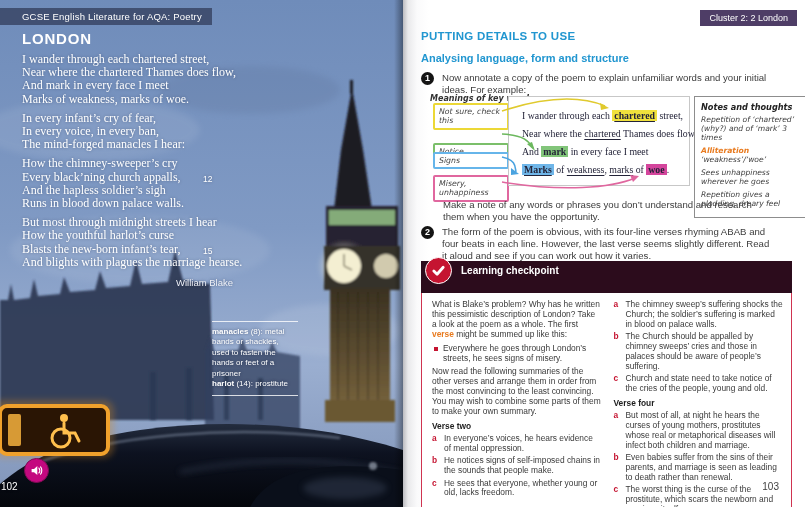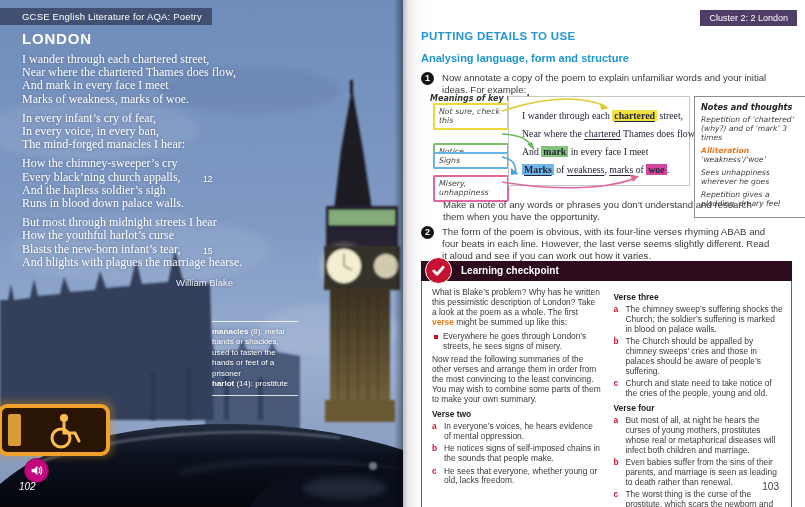--- a/index.html
+++ b/index.html
@@ -30,22 +30,22 @@
             border-bottom:1px solid rgba(255,255,255,.8);
             padding:5px 0 6px;color:#fff;font-size:8px;line-height:10.4px;
             text-shadow:0 0 3px rgba(10,20,50,.5);}
   .gloss-entry b{font-weight:bold;}
   .audio-bar{position:absolute;left:36px;top:461px;height:17px;line-height:17px;
              background:rgba(72,17,44,.92);color:#fff;font-size:9px;font-weight:bold;
              padding:0 10px 0 22px;cursor:pointer;}
   .audio-circle{position:absolute;left:24px;top:458px;width:23px;height:23px;
                 border-radius:50%;background:#c4087f;border:1px solid #7d0b52;
                 display:flex;align-items:center;justify-content:center;}
-  .page-num-left{position:absolute;left:19px;top:481px;color:#fff;font-size:10px;
-                 text-shadow:0 0 3px rgba(0,0,0,.6);font-style:italic;}
+  .page-num-left{position:absolute;left:1px;top:481px;color:#fff;font-size:10px;
+                 text-shadow:0 0 3px rgba(0,0,0,.6);}
 
   
   .page-right{position:absolute;left:403px;top:0;width:402px;height:507px;
               background:linear-gradient(90deg,#bcbcc0 0,#e9e9eb 5px,#fafafb 14px,#fff 26px);
               color:#3c3c3c;}
   .cluster-tab{position:absolute;right:8px;top:10px;background:#4e3d66;color:#fff;
                font-size:9px;padding:3px 9px;}
   .h1{position:absolute;left:18px;top:30px;color:#2196d0;font-weight:bold;
       font-size:11.5px;letter-spacing:.3px;}
   .h2{position:absolute;left:18px;top:52px;color:#2196d0;font-weight:bold;font-size:11px;}
@@ -76,21 +76,21 @@
              background:#fff;border:1px solid #8d8d8d;box-sizing:border-box;
              padding:5px 6px;font-family:"DejaVu Sans",sans-serif;font-style:italic;}
   .notes-title{font-size:8.2px;font-weight:bold;color:#222;margin:0 0 3px;}
   .notes-box p{font-size:7.6px;line-height:9px;color:#3d3d3d;margin:0 0 4px;}
   .orange{color:#e87a1e;font-weight:bold;}
   .note-para{position:absolute;left:40px;top:199px;width:332px;
              font-size:9.6px;line-height:12.2px;}
 
   
   .cp{position:absolute;left:18px;top:261px;width:371px;}
-  .cp-bar{position:relative;height:20px;background:#2c0c1c;color:#fff;
+  .cp-bar{position:relative;height:32px;background:#2c0c1c;color:#fff;
           font-weight:bold;font-size:10px;line-height:20px;padding-left:40px;}
   .cp-check{position:absolute;left:4px;top:-4px;width:27px;height:27px;border-radius:50%;
             background:#c51431;border:1.5px solid #fff;box-sizing:border-box;
             display:flex;align-items:center;justify-content:center;}
   .cp-body{border:1.5px solid #cf3350;border-top:none;background:#fff;
            display:flex;gap:12px;padding:7px 8px 8px 10px;}
   .cp-col{width:50%;font-size:8.4px;line-height:9.9px;color:#3a3a3a;}
   .cp-p{margin:0 0 4px;}
   .cp-bullet{display:flex;gap:5px;margin:0 0 4px;padding-left:2px;}
   .sq{width:4px;height:4px;background:#c51431;margin-top:3px;flex:none;}
@@ -313,21 +313,20 @@
             <div class="cp-item">
               <span class="ltr">b</span>
               <span>He notices signs of self-imposed chains in the sounds that people make.</span>
             </div>
             <div class="cp-item">
               <span class="ltr">c</span>
               <span>He sees that everyone, whether young or old, lacks freedom.</span>
             </div>
           </div>
         <div class="cp-col" id="cp-right">
-            <div class="verse-head">Verse three</div>
             <div class="cp-item">
               <span class="ltr">a</span>
               <span>The chimney sweep’s suffering shocks the Church; the soldier’s suffering is marked in blood on palace walls.</span>
             </div>
             <div class="cp-item">
               <span class="ltr">b</span>
               <span>The Church should be appalled by chimney sweeps’ cries and those in palaces should be aware of people’s suffering.</span>
             </div>
             <div class="cp-item">
               <span class="ltr">c</span>

